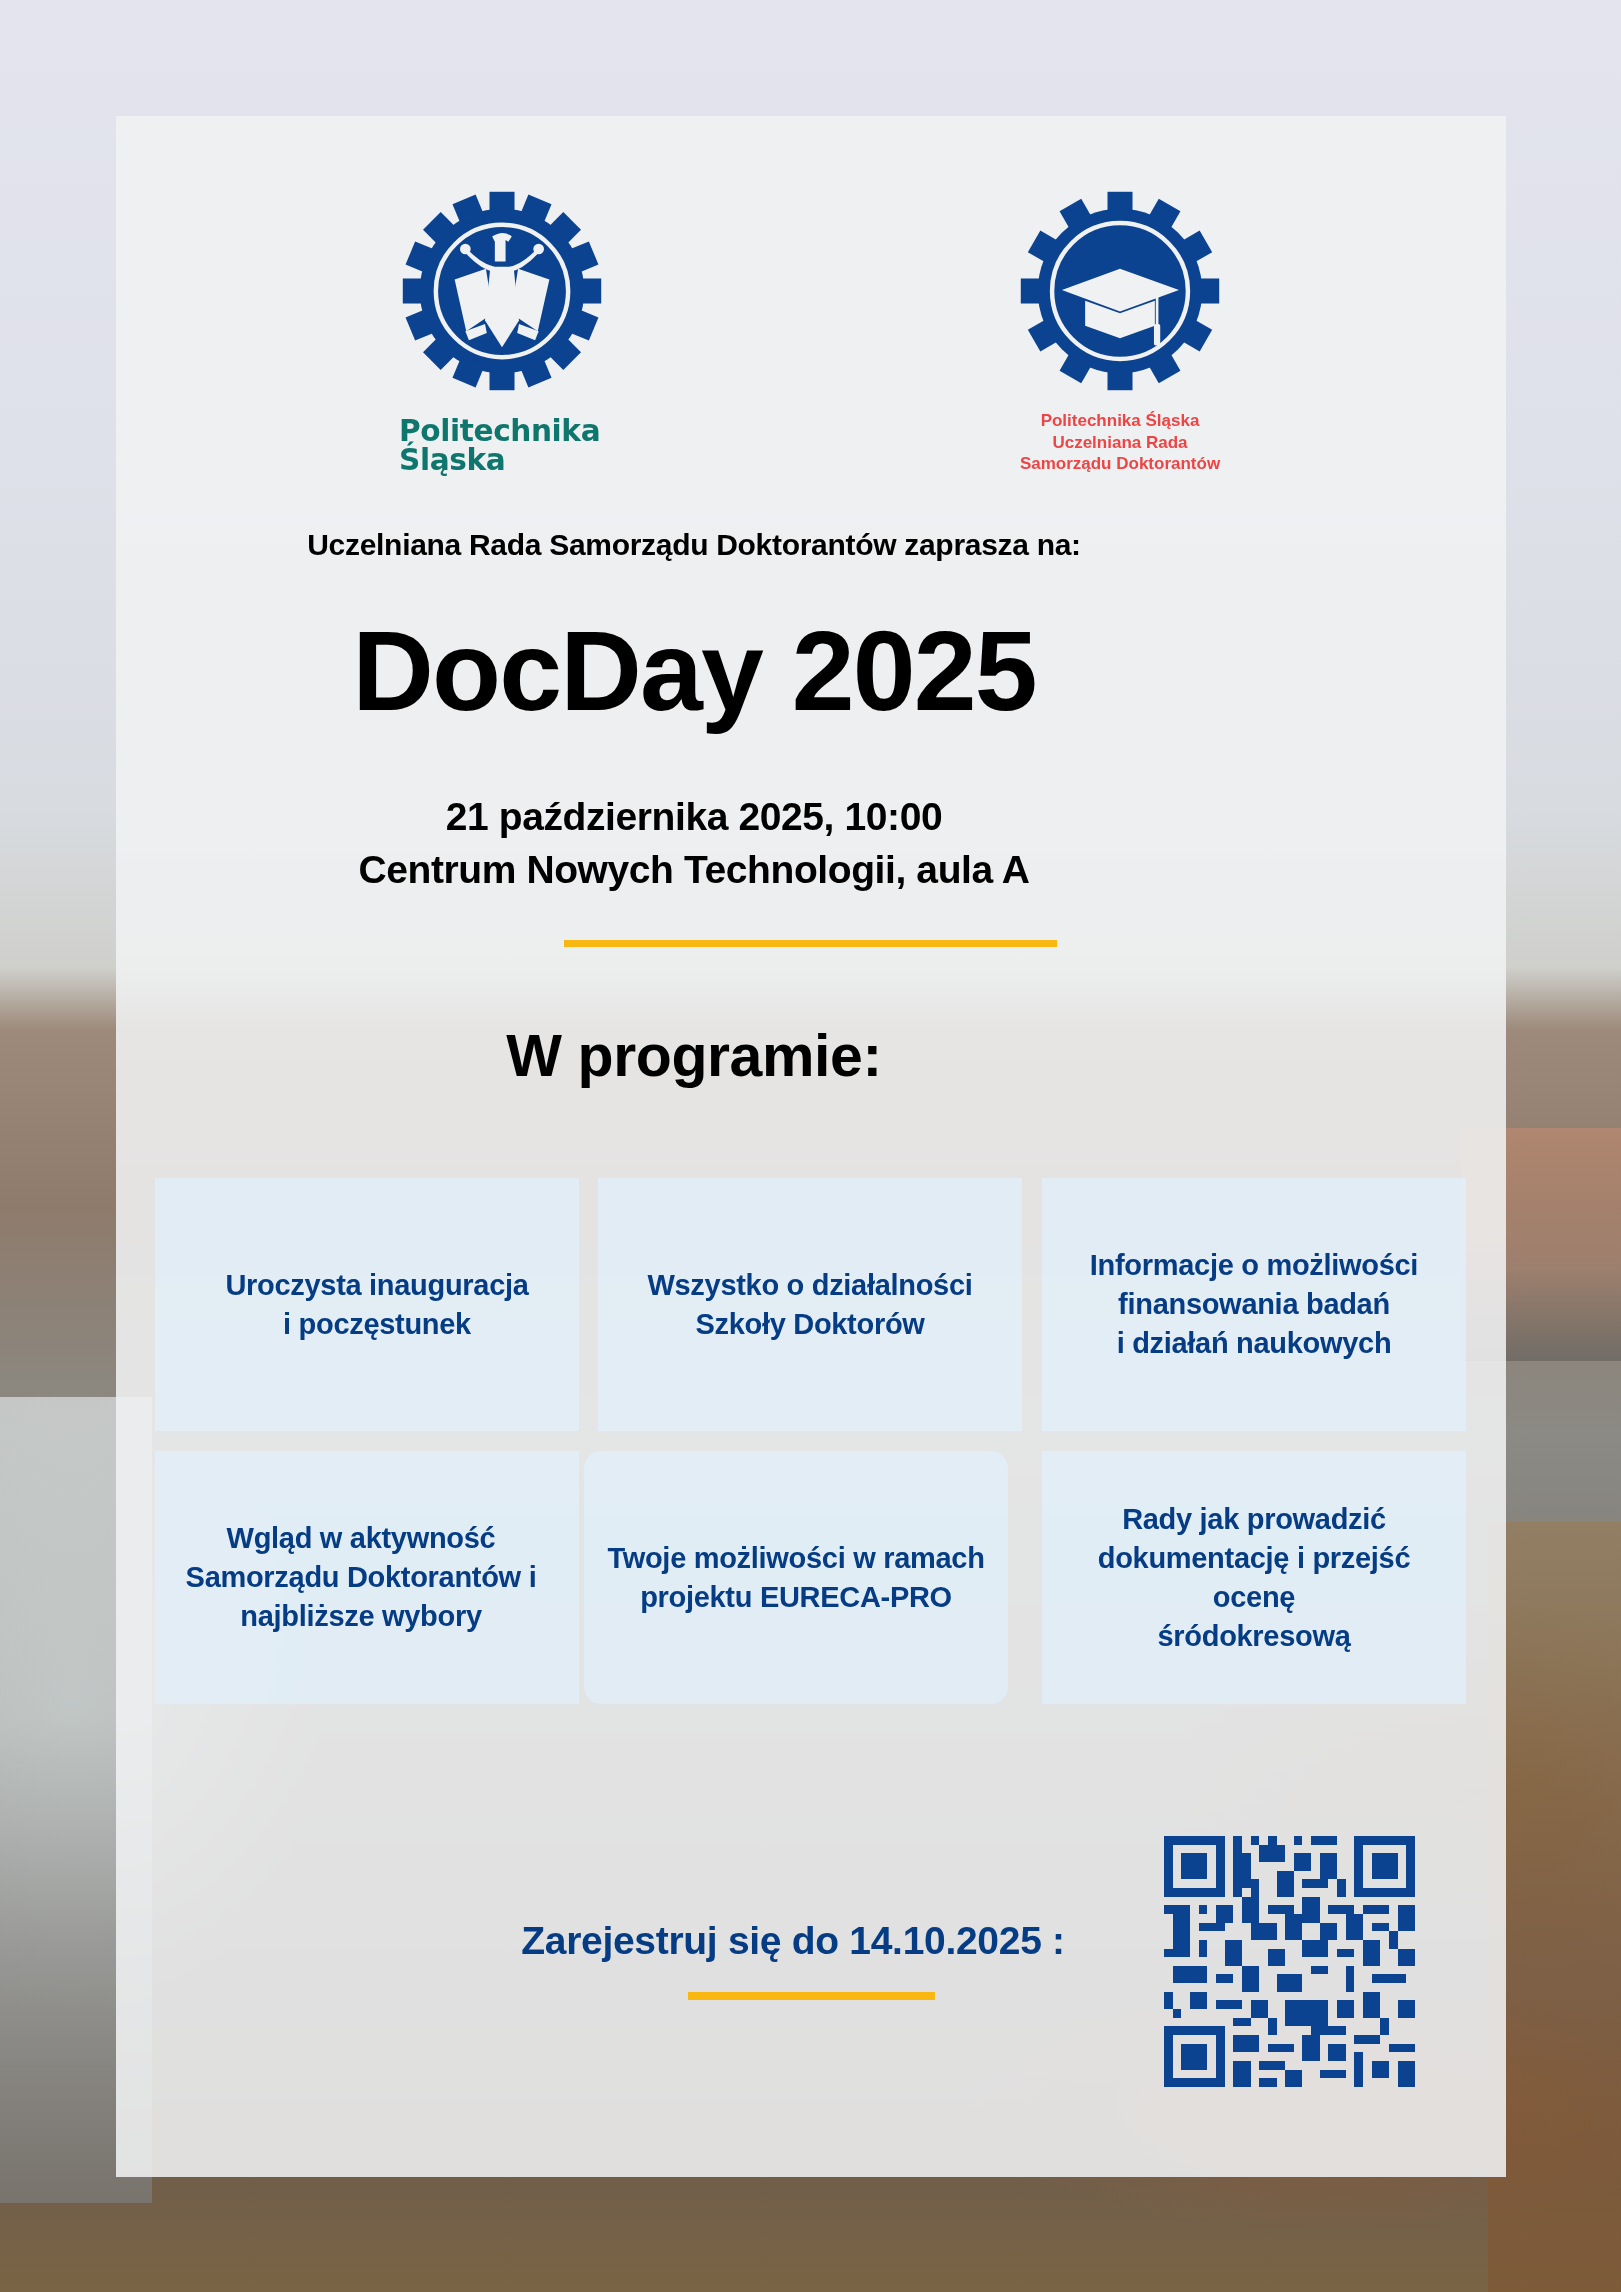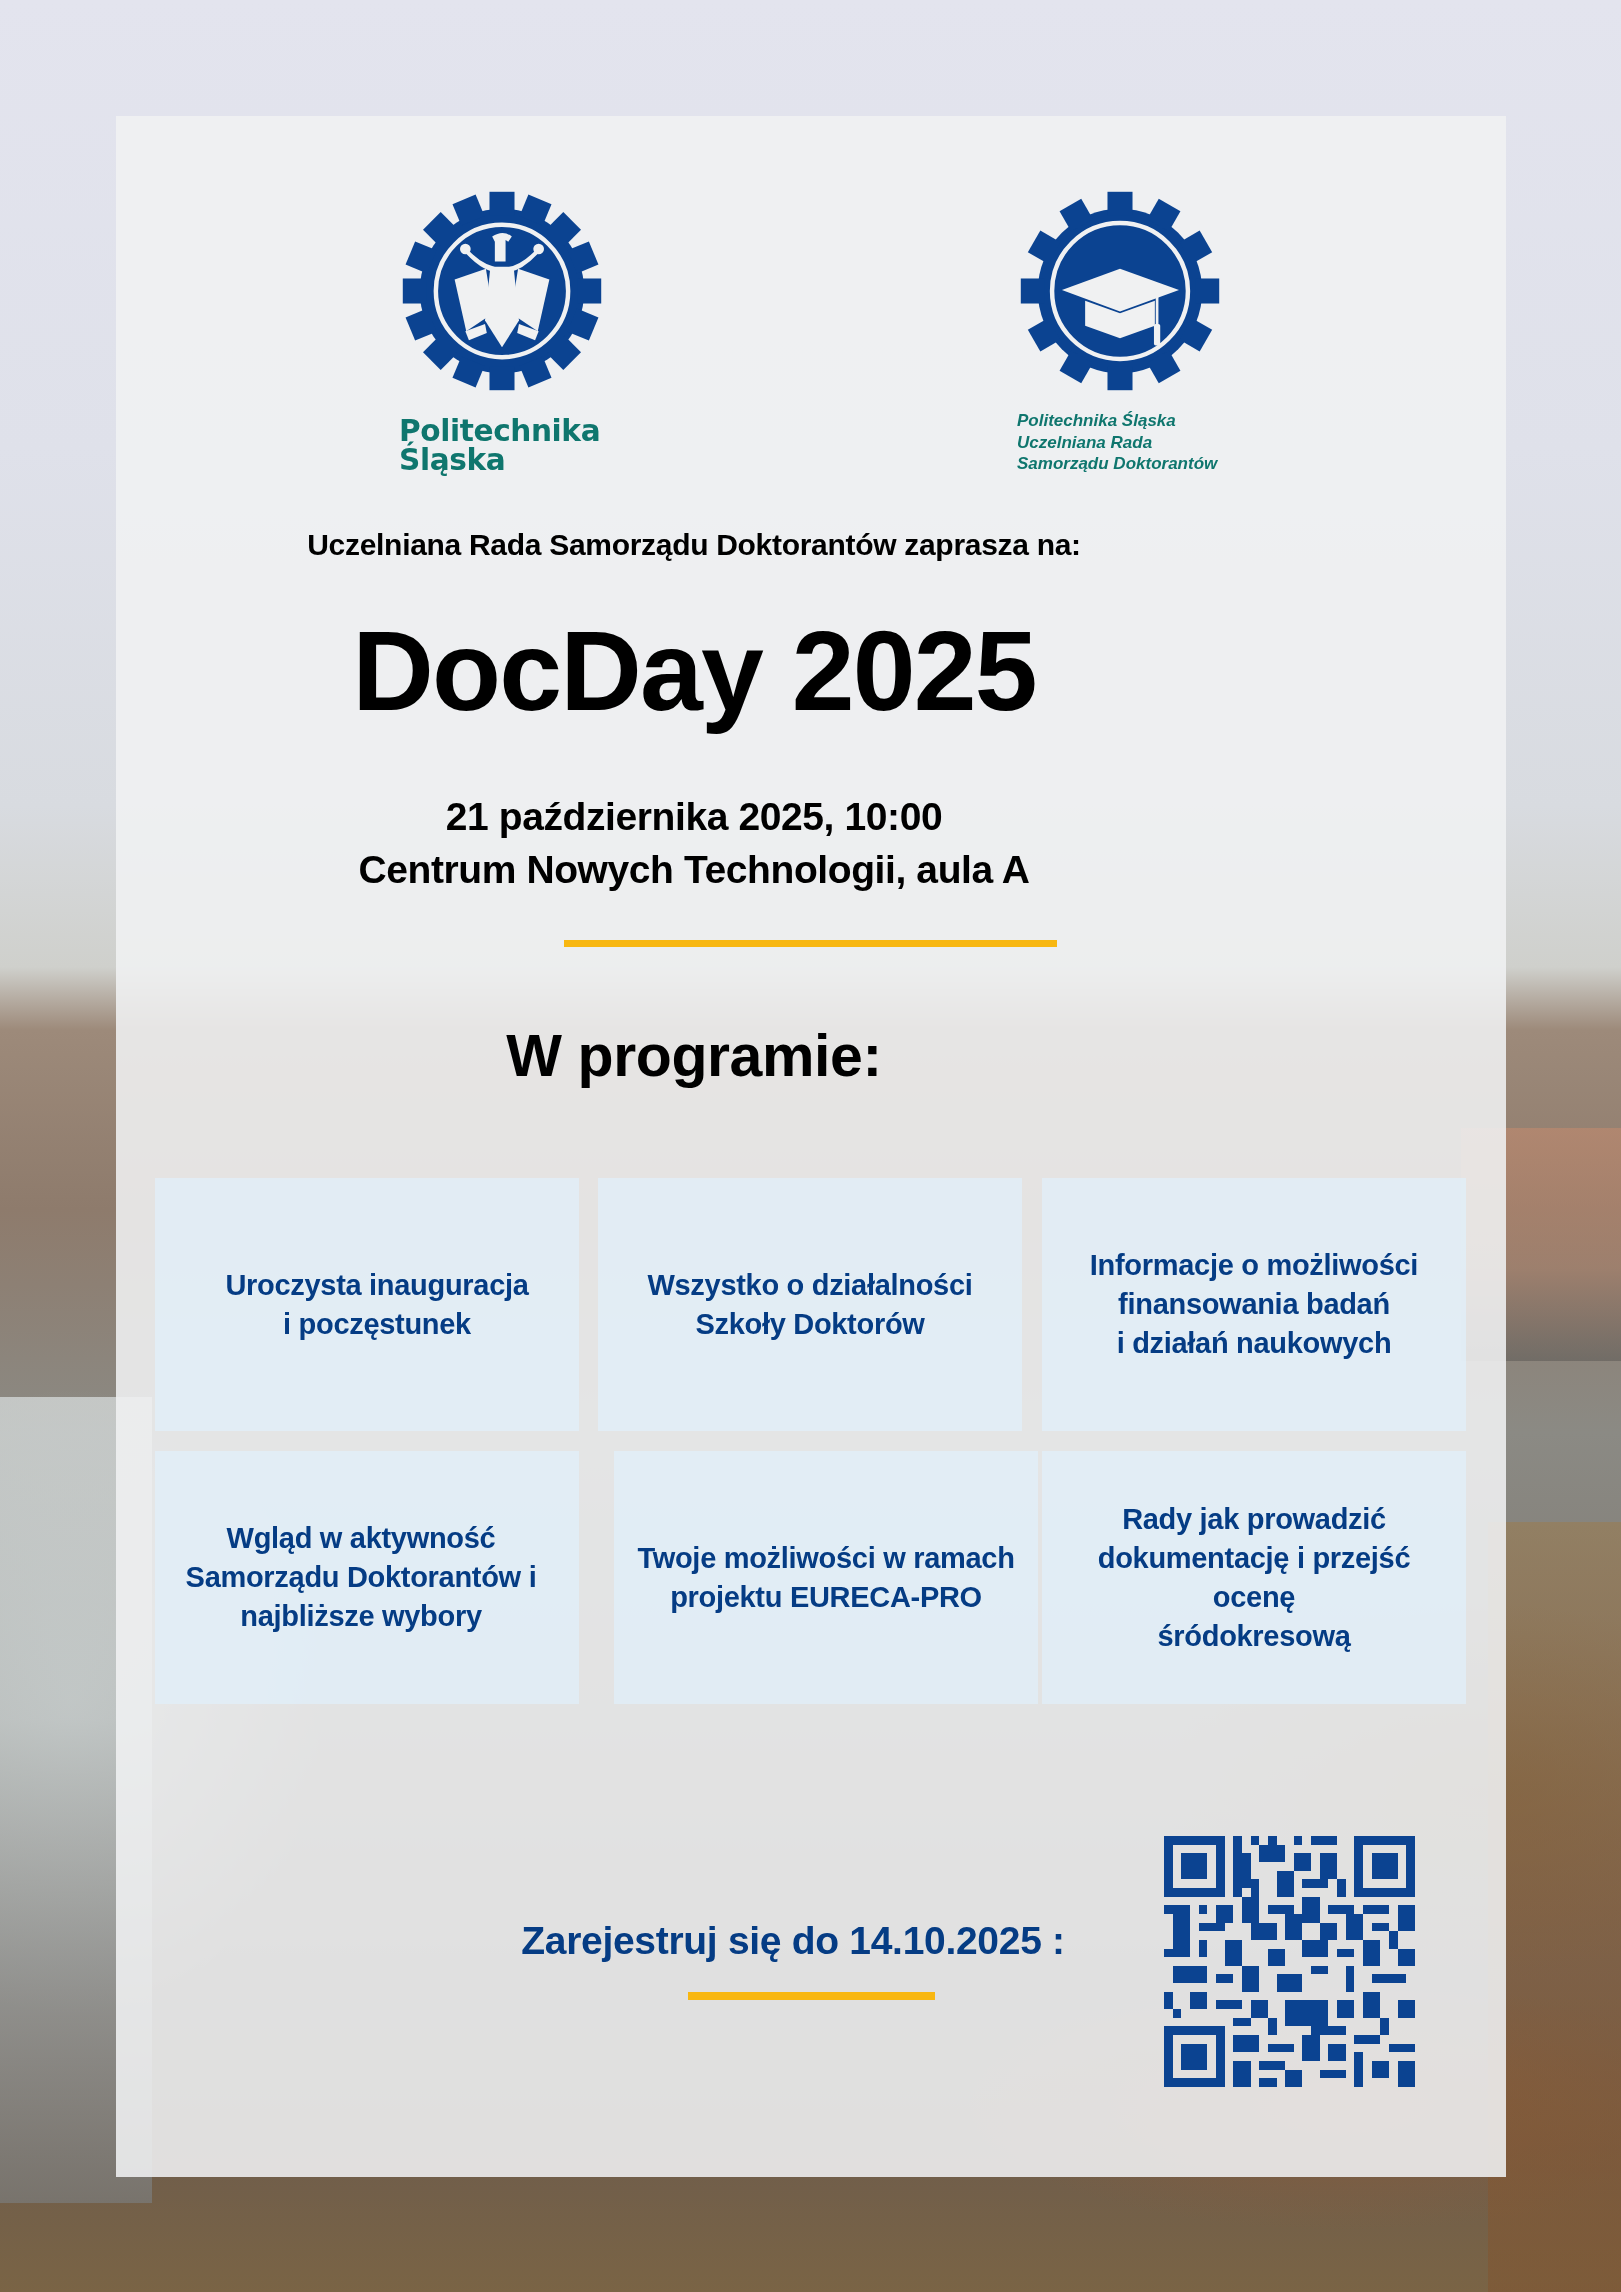--- a/index.html
+++ b/index.html
@@ -43,23 +43,22 @@
   .logo-left { left: 399px; top: 190px; width: 206px; }
   .logo-right { left: 1017px; top: 190px; width: 206px; }
   .gear { display: block; margin: 0 auto; }
   .logo-left .wordmark {
     font-family: "DejaVu Sans", sans-serif; font-weight: bold;
     font-size: 29.6px; line-height: 29px; text-align: left; color: #0f766e;
     margin-top: 25px; letter-spacing: -0.4px;
   }
   .logo-right .caption {
     font-family: "Liberation Sans", sans-serif; font-weight: bold;
-    font-size: 17px; line-height: 21.5px; color: #0f766e;
+    font-size: 17px; line-height: 21.5px; text-align: center; color: #ef4444;
     margin-top: 18px;
-    font-style: italic;
   }
 
   .center { position: absolute; left: 116px; width: 1156px; text-align: center; color: #000000; font-weight: bold; }
   .invite { top: 528px; font-size: 30px; letter-spacing: -0.3px; }
   .title  { top: 600px; font-size: 113px; line-height: 143px; letter-spacing: -1.8px; }
   .date   { top: 791px; font-size: 39px; line-height: 52px; letter-spacing: -0.4px; }
   .place  { top: 844px; font-size: 39px; line-height: 52px; letter-spacing: -0.4px; }
   .rule1  { position: absolute; left: 564px; top: 940px; width: 493px; height: 7.2px; background: #f8b711; }
   .program-h { top: 1016px; font-size: 59px; line-height: 81px; letter-spacing: -0.4px; }
 
@@ -68,21 +67,21 @@
     background: rgba(225,236,245,0.97);
     display: flex; align-items: center; justify-content: center;
     text-align: center; color: #053c84; font-weight: bold;
     font-size: 29px; line-height: 39px; letter-spacing: -0.3px;
     white-space: pre-line; padding: 0 18px; box-sizing: border-box;
   }
   .c1 { left: 155px;  top: 1178px; padding-left: 38px; }
   .c2 { left: 598px;  top: 1178px; }
   .c3 { left: 1042px; top: 1178px; }
   .c4 { left: 155px;  top: 1451px; padding-left: 6px; }
-  .c5 { left: 614px;  top: 1451px; }
+  .c5 { left: 584px;  top: 1451px; border-radius: 17px; }
   .c6 { left: 1042px; top: 1451px; }
 
   .register {
     position: absolute; left: 502px; width: 582px; top: 1919px;
     text-align: center; color: #053c84; font-weight: bold; font-size: 39px; letter-spacing: -0.3px;
   }
   .rule2 { position: absolute; left: 688px; top: 1992px; width: 247px; height: 8px; background: #f8b711; }
 
   .qr { position: absolute; left: 1164px; top: 1836px; width: 251px; height: 251px; }
 </style>

